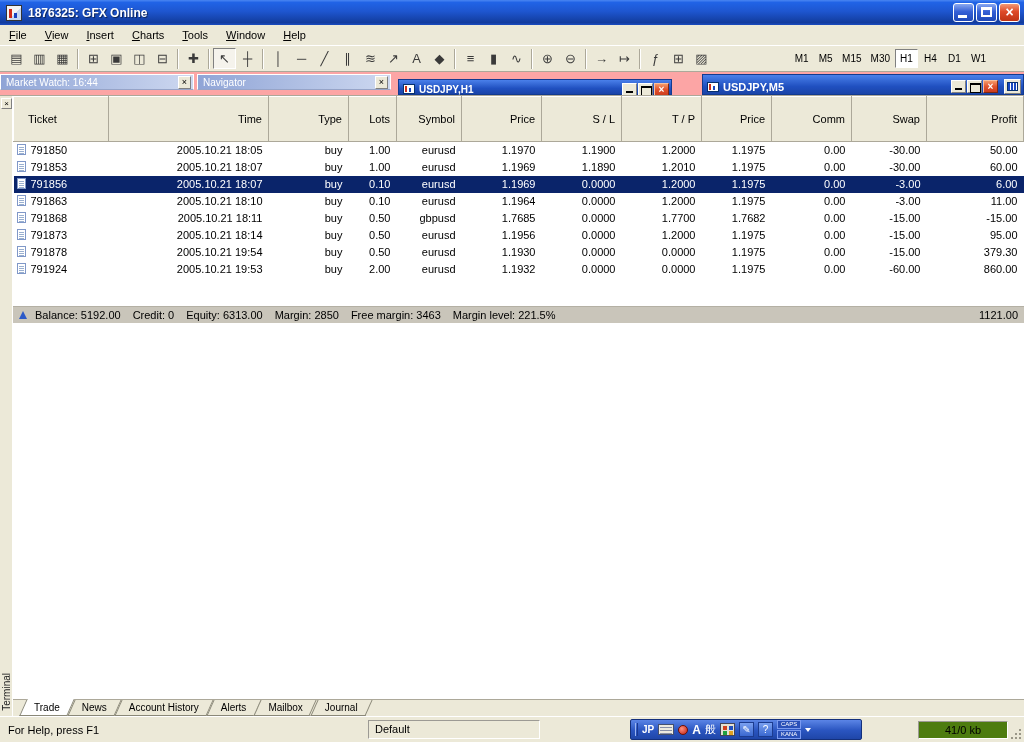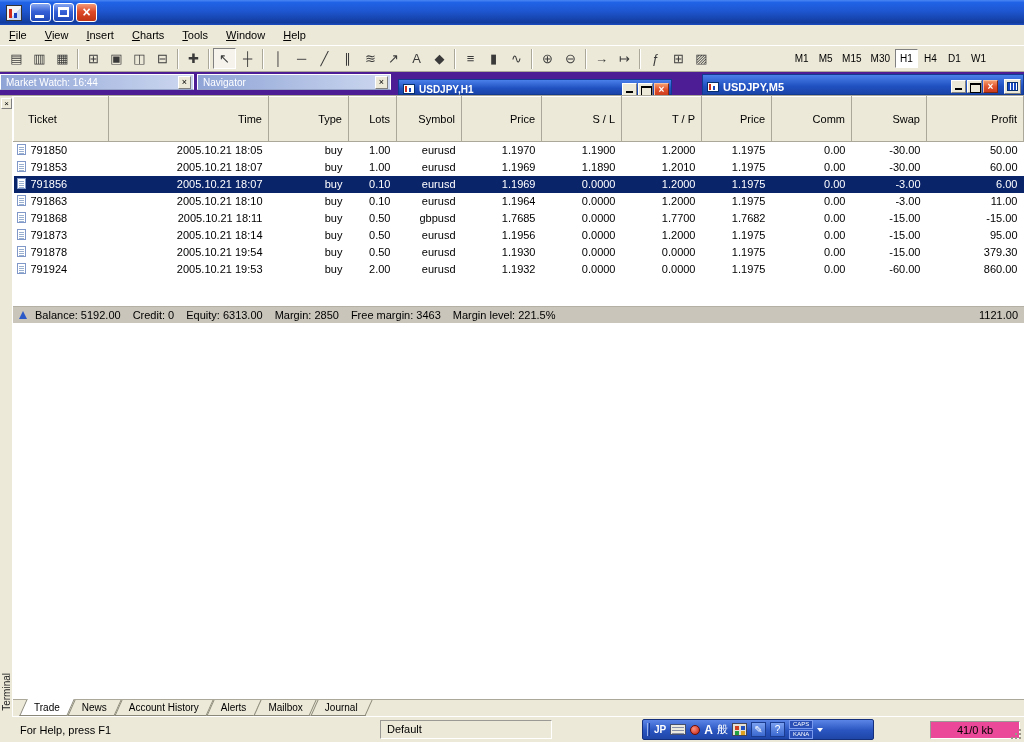--- a/index.html
+++ b/index.html
@@ -37,21 +37,21 @@
     color:#3a3a3a; font-size:13px; border:1px solid transparent; flex:none; }
   .tb-btn.pressed { border:1px solid; border-color:#808080 #fff #fff #808080; background:#f5f3ec; }
   .tb-glyph { line-height:1; }
   .tb-sep { width:2px; height:20px; margin:0 3px; border-left:1px solid #ACA899; border-right:1px solid #fff; flex:none; }
   .tb-spacer { flex:1; }
   .tf-btn { min-width:23px; height:19px; padding:0 3px; margin-left:1px; font-size:10px; display:flex; align-items:center;
     justify-content:center; border:1px solid transparent; flex:none; }
   .tf-btn.pressed { border-color:#808080 #fff #fff #808080; background:#fff; }
 
   
-  .band { position:absolute; left:0; top:72px; right:0; height:23px; background:#4c1d95; }
+  .band { position:absolute; left:0; top:72px; right:0; height:23px; background:#fca5a5; }
   .mini-caption { position:absolute; top:2px; height:16px; display:flex; align-items:center; padding:0 2px 0 5px;
     background:linear-gradient(90deg,#8fa4d6,#cdd8f0); color:#fff; font-size:10px; border:1px solid #fff; border-bottom-color:#96a4c8; }
   .mini-caption .cap-text { flex:1; }
   .mw { left:0; width:194px; }
   .nv { left:197px; width:194px; }
   .cap-close { width:13px; height:13px; background:#ECE9D8; border:1px solid; border-color:#fff #808080 #808080 #fff;
     color:#000; font-size:9px; line-height:11px; text-align:center; flex:none; }
   .cap-close::before { content:"\00D7"; }
   .chart-tb { position:absolute; display:flex; align-items:center; color:#fff; font-weight:bold; padding:4px 2px 0 4px;
     background:linear-gradient(180deg,#4a80ea,#2050c0 60%,#1a44a8); border:1px solid #123a90; }
@@ -103,25 +103,25 @@
   .term-filler { flex:1; background:#fff; }
 
   .term-tabs { height:17px; background:#ECE9D8; border-top:1px solid #ACA899; display:flex; padding-left:10px; flex:none; }
   .tab { position:relative; height:16px; padding:0 11px; line-height:15px; font-size:10px; }
   .tab::before { content:""; position:absolute; inset:0; background:#ECE9D8; border:1px solid #8a8878; border-top:none;
     transform:skewX(-24deg); }
   .tab.active::before { background:#fff; top:-1px; }
   .tab span { position:relative; }
 
   
-  .statusbar { position:absolute; left:12px; right:0; bottom:0; height:26px; background:#ECE9D8; border-top:1px solid #fff; }
+  .statusbar { position:absolute; left:0; right:0; bottom:0; height:26px; background:#ECE9D8; border-top:1px solid #fff; }
   .sb-help { position:absolute; left:8px; top:7px; }
   .sb-box { position:absolute; height:19px; border:1px solid; border-color:#9c9a94 #fff #fff #9c9a94; line-height:17px; }
   .sb-default { left:368px; top:3px; width:172px; padding-left:6px; }
-  .sb-kb { left:918px; top:4px; width:90px; height:18px; background:#ec4899; text-align:center; line-height:16px; }
+  .sb-kb { left:918px; top:4px; width:90px; height:18px; background:#4d7c0f; text-align:center; line-height:16px; }
   .sb-grip { position:absolute; right:2px; bottom:2px; width:12px; height:12px; }
   .sb-grip::before { content:""; position:absolute; right:1px; bottom:1px; width:2px; height:2px; background:#9a9788;
     box-shadow:-4px 0 0 #9a9788,-8px 0 0 #9a9788,0 -4px 0 #9a9788,-4px -4px 0 #9a9788,0 -8px 0 #9a9788; }
 
   
   .ime-bar { position:absolute; left:630px; top:2px; width:232px; height:21px; display:flex; align-items:center; gap:4px;
     padding:0 4px; color:#fff; background:linear-gradient(180deg,#5b85e6,#2a55c0 55%,#1f46a8); border:1px solid #14307c; border-radius:2px; }
   .ime-grip { width:3px; height:13px; border-left:1px solid #9ab4f0; border-right:1px solid #1a3890; flex:none; }
   .ime-jp { font-size:10px; font-weight:bold; }
   .ime-kb { width:16px; height:11px; background:#eceadf; border:1px solid #44506e; position:relative; flex:none; }
@@ -141,20 +141,21 @@
   .ime-mini { font-size:6px; line-height:7px; padding:0 3px; background:#2a50b8; border:1px solid #7a9af0; color:#fff; text-align:center; }
   .ime-chevron { width:0; height:0; border-top:4px solid #fff; border-left:3px solid transparent; border-right:3px solid transparent; flex:none; }
 </style>
 </head>
 <body>
 
 <div class="app">
 
   <div class="titlebar">
     <div class="app-icon"></div>
+    <div class="title-text">1876325: GFX Online</div>
     <div class="win-btn">
         <span class="g-min"></span>
       </div>
     <div class="win-btn">
         <span class="g-max"></span>
       </div>
     <div class="win-btn close">
         <span class="g-close"></span>
       </div>
   </div>

